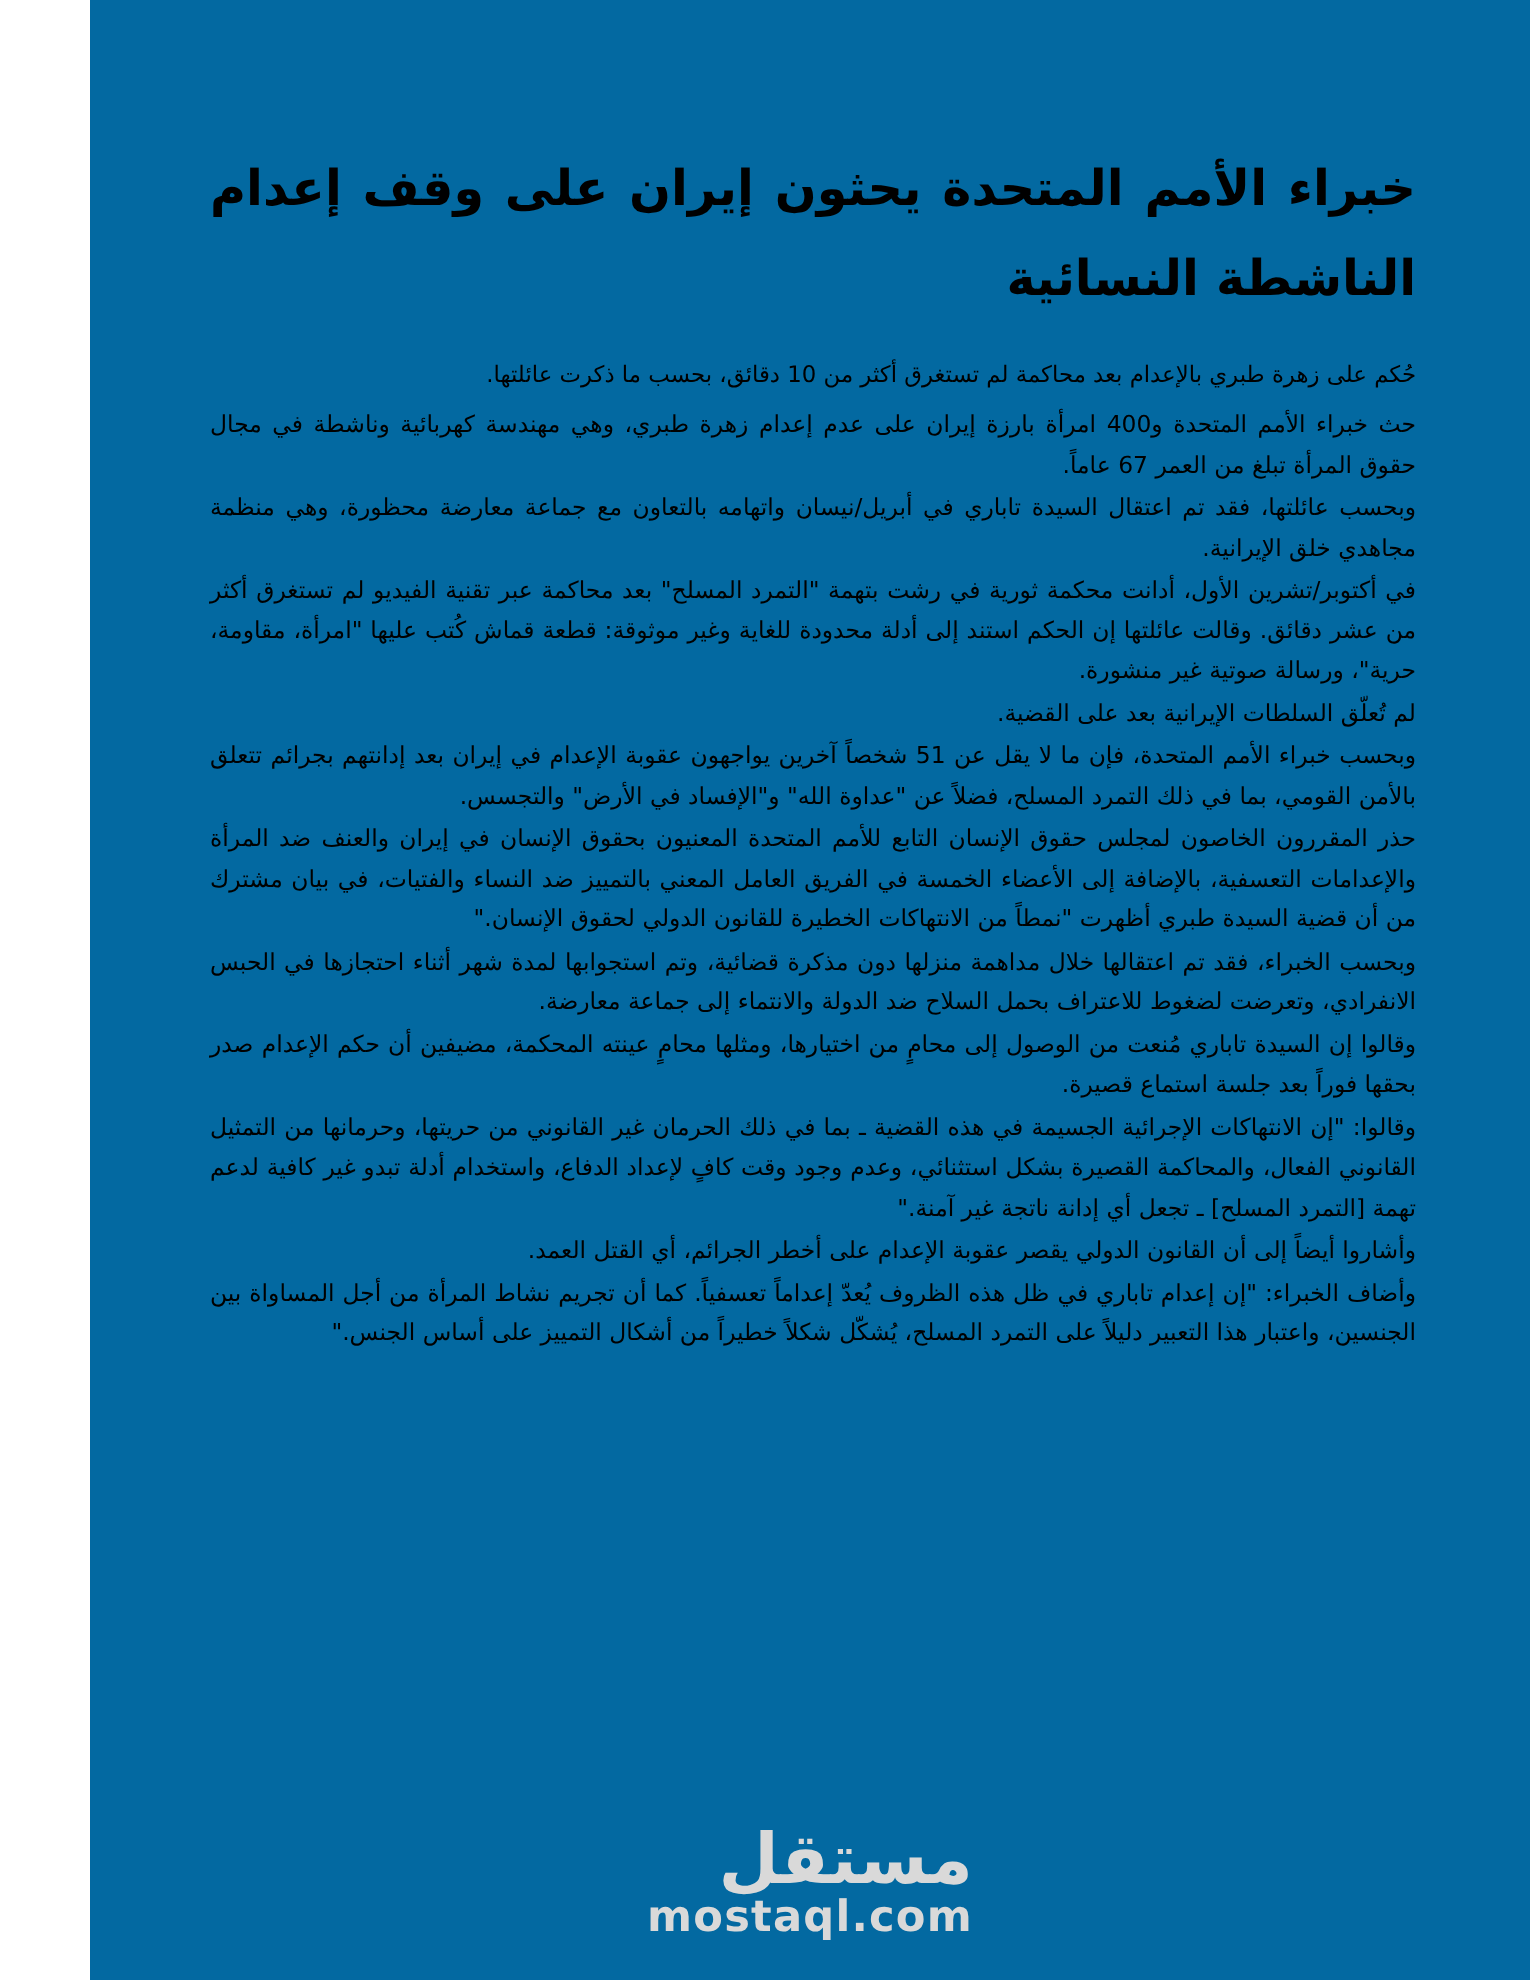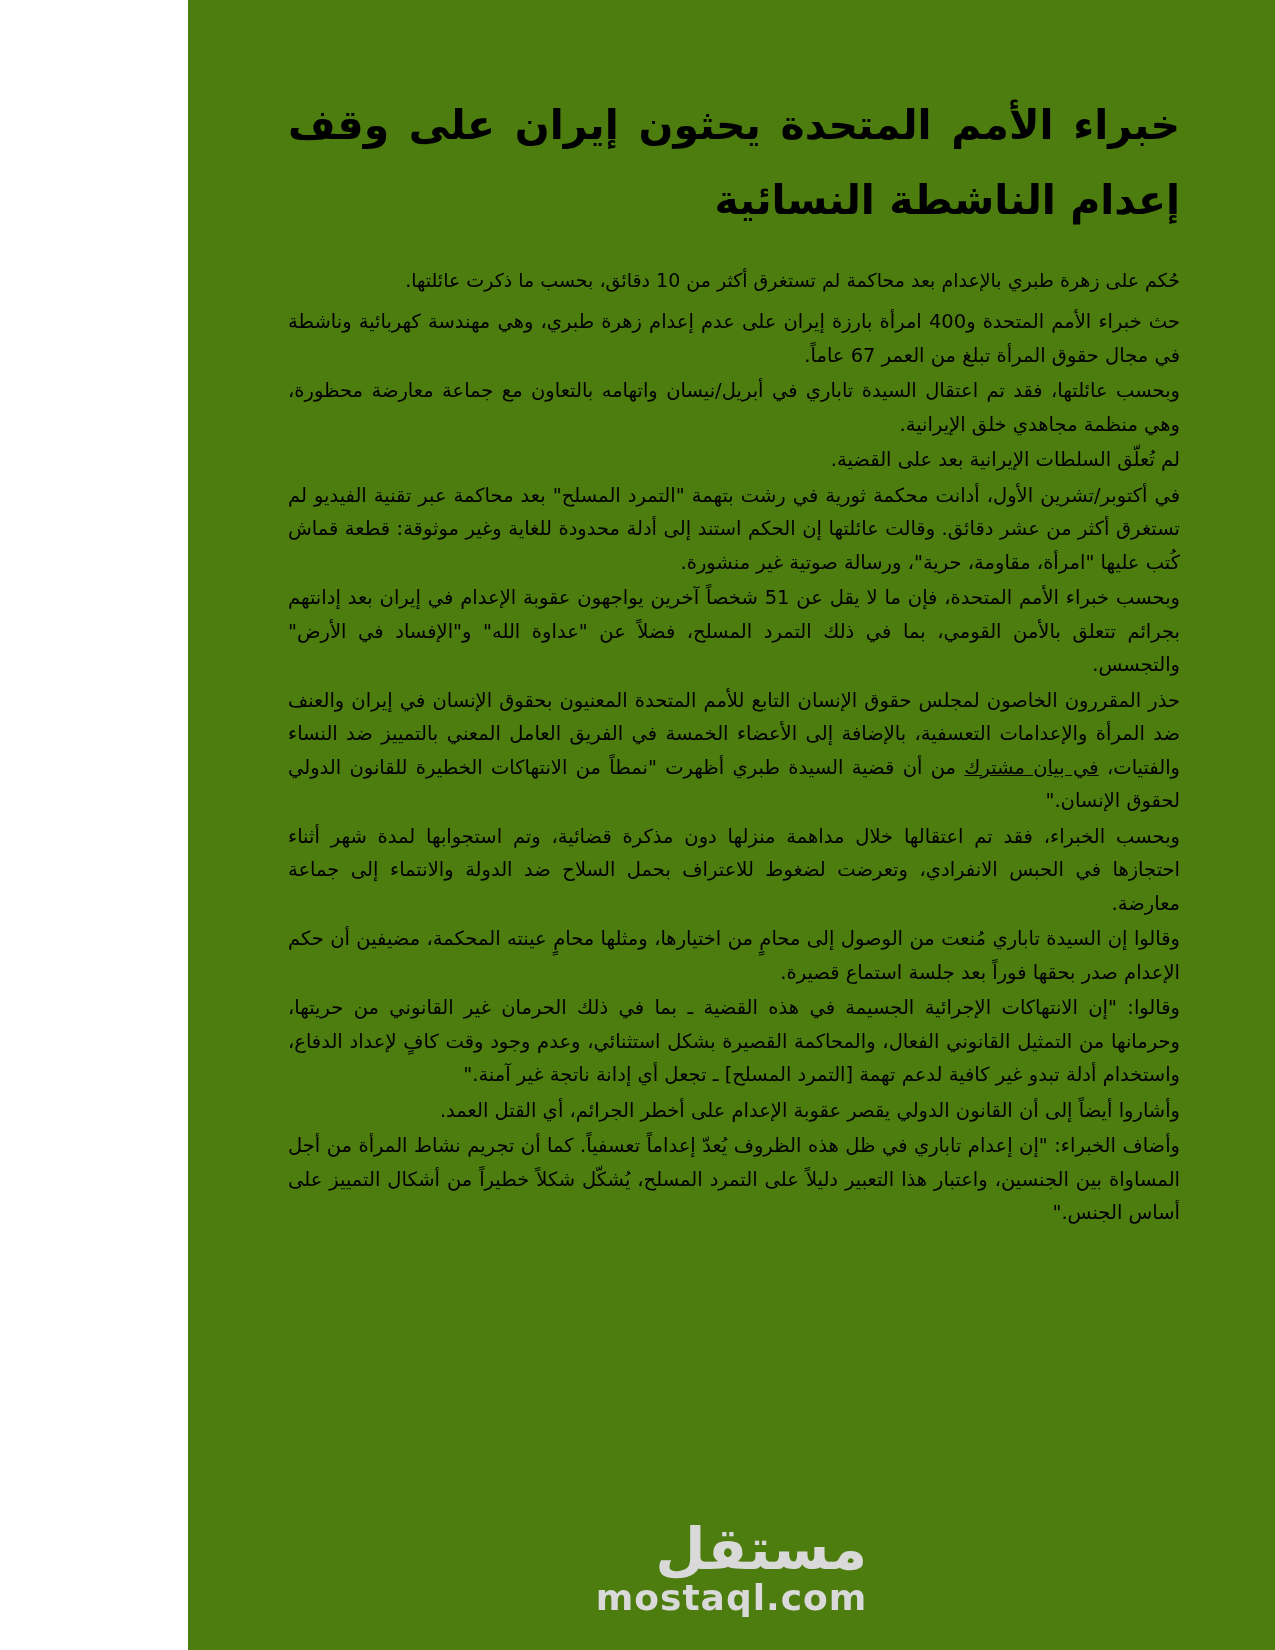--- a/index.html
+++ b/index.html
@@ -11,25 +11,25 @@
     width: 1275px;
     height: 1650px;
     font-family: "DejaVu Sans", sans-serif;
     direction: rtl;
     color: #000000;
     position: relative;
     overflow: hidden;
   }
   .page {
     position: relative;
-    width: 1087px;
+    width: 1200px;
     height: 1650px;
     box-sizing: border-box;
-    padding: 88px 95px 0 100px;
-    background: #4d7c0f;
+    padding: 120px 95px 0 100px;
+    background: #0369a1;
   }
   h1.article-title {
     margin: 0 0 26px 0;
     font-size: 41px;
     font-weight: 700;
     line-height: 75px;
     text-align: justify;
     text-align-last: right;
   }
   .subtitle {
@@ -40,21 +40,21 @@
   }
   .body-text p.para {
     font-size: 19.5px;
     line-height: 33.5px;
     margin: 0;
     text-align: justify;
     text-align-last: right;
   }
   .body-text p.para + p.para { margin-top: 2px; }
   .body-text p.para.gap { margin-top: 34px; }
-  .u { text-decoration: underline; }
+  .u { }
   .watermark {
     position: absolute;
     bottom: 34px;
     left: 50%;
     transform: translateX(-50%);
     text-align: center;
     user-select: none;
   }
   .watermark .wm-ar {
     font-size: 58px;
@@ -76,22 +76,22 @@
 
 <div class="page">
 
   <h1 class="article-title">خبراء الأمم المتحدة يحثون إيران على وقف إعدام الناشطة النسائية</h1>
 
   <p class="subtitle">حُكم على زهرة طبري بالإعدام بعد محاكمة لم تستغرق أكثر من 10 دقائق، بحسب ما ذكرت عائلتها.</p>
 
   <div class="body-text">
       <p class="para"><span>حث خبراء الأمم المتحدة و400 امرأة بارزة إيران على عدم إعدام زهرة طبري، وهي مهندسة كهربائية وناشطة في مجال حقوق المرأة تبلغ من العمر 67 عاماً.</span></p>
       <p class="para"><span>وبحسب عائلتها، فقد تم اعتقال السيدة تاباري في أبريل/نيسان واتهامه بالتعاون مع جماعة معارضة محظورة، وهي منظمة مجاهدي خلق الإيرانية.</span></p>
+      <p class="para"><span>في أكتوبر/تشرين الأول، أدانت محكمة ثورية في رشت بتهمة "التمرد المسلح" بعد محاكمة عبر تقنية الفيديو لم تستغرق أكثر من عشر دقائق. وقالت عائلتها إن الحكم استند إلى أدلة محدودة للغاية وغير موثوقة: قطعة قماش كُتب عليها "امرأة، مقاومة، حرية"، ورسالة صوتية غير منشورة.</span></p>
       <p class="para"><span>لم تُعلّق السلطات الإيرانية بعد على القضية.</span></p>
-      <p class="para"><span>في أكتوبر/تشرين الأول، أدانت محكمة ثورية في رشت بتهمة "التمرد المسلح" بعد محاكمة عبر تقنية الفيديو لم تستغرق أكثر من عشر دقائق. وقالت عائلتها إن الحكم استند إلى أدلة محدودة للغاية وغير موثوقة: قطعة قماش كُتب عليها "امرأة، مقاومة، حرية"، ورسالة صوتية غير منشورة.</span></p>
       <p class="para gap"><span>وبحسب خبراء الأمم المتحدة، فإن ما لا يقل عن 51 شخصاً آخرين يواجهون عقوبة الإعدام في إيران بعد إدانتهم بجرائم تتعلق بالأمن القومي، بما في ذلك التمرد المسلح، فضلاً عن "عداوة الله" و"الإفساد في الأرض" والتجسس.</span></p>
       <p class="para gap"><span>حذر المقررون الخاصون لمجلس حقوق الإنسان التابع للأمم المتحدة المعنيون بحقوق الإنسان في إيران والعنف ضد المرأة والإعدامات التعسفية، بالإضافة إلى الأعضاء الخمسة في الفريق العامل المعني بالتمييز ضد النساء والفتيات، </span><span class="u">في بيان مشترك</span><span> من أن قضية السيدة طبري أظهرت "نمطاً من الانتهاكات الخطيرة للقانون الدولي لحقوق الإنسان."</span></p>
       <p class="para"><span>وبحسب الخبراء، فقد تم اعتقالها خلال مداهمة منزلها دون مذكرة قضائية، وتم استجوابها لمدة شهر أثناء احتجازها في الحبس الانفرادي، وتعرضت لضغوط للاعتراف بحمل السلاح ضد الدولة والانتماء إلى جماعة معارضة.</span></p>
       <p class="para"><span>وقالوا إن السيدة تاباري مُنعت من الوصول إلى محامٍ من اختيارها، ومثلها محامٍ عينته المحكمة، مضيفين أن حكم الإعدام صدر بحقها فوراً بعد جلسة استماع قصيرة.</span></p>
       <p class="para"><span>وقالوا: "إن الانتهاكات الإجرائية الجسيمة في هذه القضية ـ بما في ذلك الحرمان غير القانوني من حريتها، وحرمانها من التمثيل القانوني الفعال، والمحاكمة القصيرة بشكل استثنائي، وعدم وجود وقت كافٍ لإعداد الدفاع، واستخدام أدلة تبدو غير كافية لدعم تهمة [التمرد المسلح] ـ تجعل أي إدانة ناتجة غير آمنة."</span></p>
       <p class="para"><span>وأشاروا أيضاً إلى أن القانون الدولي يقصر عقوبة الإعدام على أخطر الجرائم، أي القتل العمد.</span></p>
       <p class="para"><span>وأضاف الخبراء: "إن إعدام تاباري في ظل هذه الظروف يُعدّ إعداماً تعسفياً. كما أن تجريم نشاط المرأة من أجل المساواة بين الجنسين، واعتبار هذا التعبير دليلاً على التمرد المسلح، يُشكّل شكلاً خطيراً من أشكال التمييز على أساس الجنس."</span></p>
     </div>
 
   <div class="watermark" style="color: rgb(217, 217, 217); text-align: right;">

